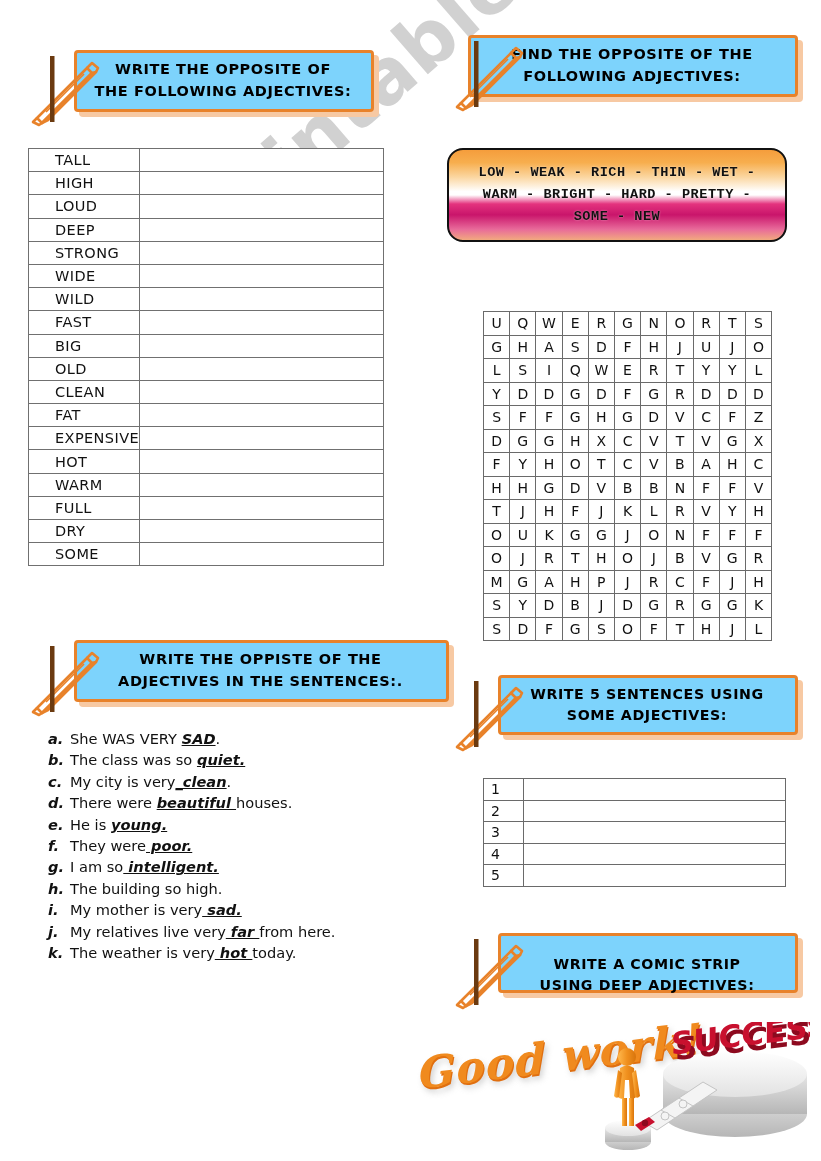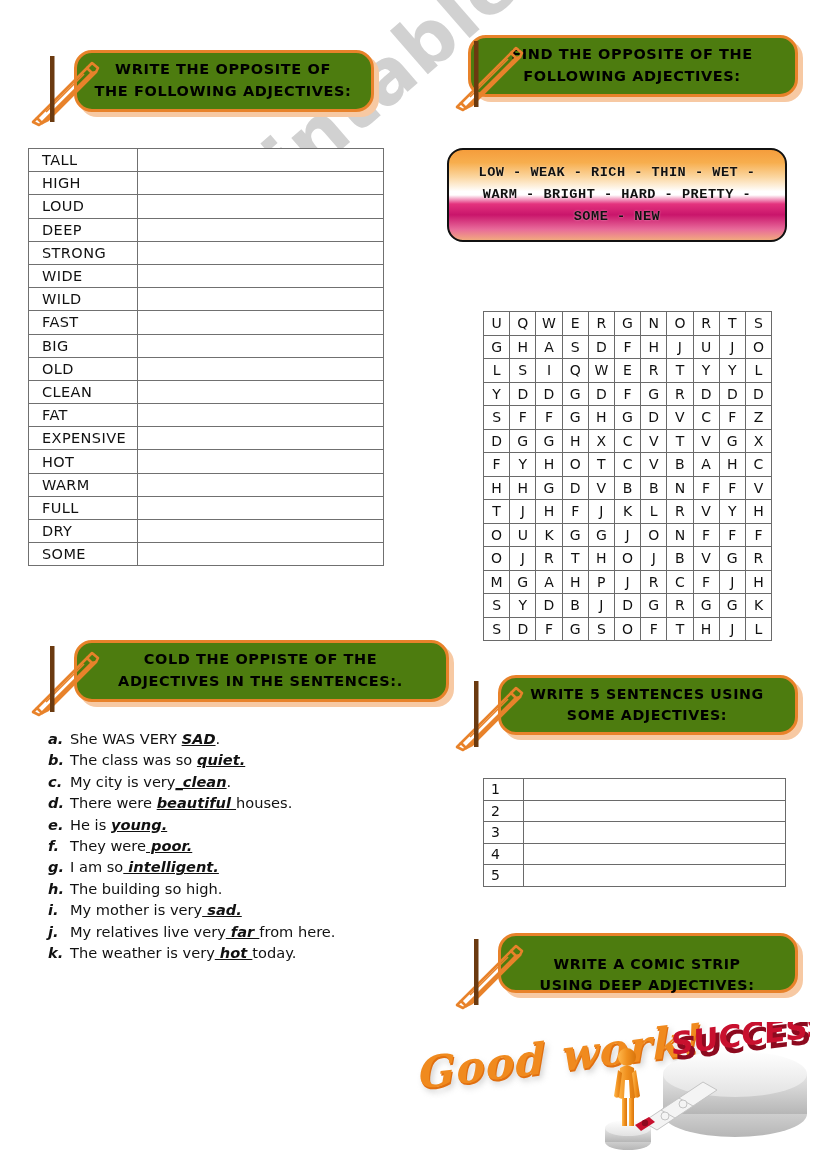--- a/index.html
+++ b/index.html
@@ -33,22 +33,22 @@
 
   
   .banner {
     position:absolute;
     z-index: 10;
   }
   .banner .bubble {
     position:absolute;
     left: 46px; top: 0;
     border: 3px solid #E8822A;
-    border-radius: 18px;
-    background: #4d7c0f;
+    border-radius: 4px;
+    background: #7dd3fc;
     box-shadow: 5px 5px 0 #f7c9a3;
     display:flex; flex-direction:column;
     align-items:center; justify-content:center;
     text-align:center;
     padding: 7px 14px 8px 12px;
   }
   .banner .bubble span {
     display:block;
     font-family: "DejaVu Sans", sans-serif;
     font-weight: bold;
@@ -64,21 +64,21 @@
     position:absolute;
     left: 28px; top: 148px;
     width: 356px;
     border-collapse: collapse;
     background:#fff;
     z-index: 8;
   }
   #opp-table td {
     border: 1px solid #707070;
     height: 23.2px;
-    padding: 0 0 0 13px;
+    padding: 0 0 0 26px;
     font-family: "DejaVu Sans", sans-serif;
     font-size: 14.5px;
     color:#111;
     letter-spacing: .4px;
     vertical-align: middle;
   }
   #opp-table td.answer { width: 247px; padding:0; }
   #opp-table td.word { width: 109px; }
 
   
@@ -507,21 +507,21 @@
           <td>T</td>
           <td>H</td>
           <td>J</td>
           <td>L</td>
         </tr>
       </tbody>
   </table>
 
   <div class="banner" style="left:28px; top:640px; width:420px; height:72px;">
     <div class="bubble" style="width:375px; height:62px;">
-      <span style="font-size:14.5px;">COLD THE OPPISTE OF THE</span>
+      <span style="font-size:14.5px;">WRITE THE OPPISTE OF THE</span>
       <span style="font-size:14.5px;">ADJECTIVES IN THE SENTENCES:.</span>
     </div>
     <svg class="pencil" width="78" height="78" viewBox="0 0 78 78">
       <g fill="none" stroke="#E8822A" stroke-width="2.6" stroke-linejoin="round">
         <path d="M9 68 L14 73 L64 23 L59 18 Z"></path>
         <path d="M14 73 L20 70 L68 22 L64 23 Z"></path>
         <path d="M59 18 L64 13 L70 18 L68 22"></path>
         <path d="M9 68 L5 72 L11 75 L14 73"></path>
       </g>
       <g fill="none" stroke="#E8822A" stroke-width="1.7">

